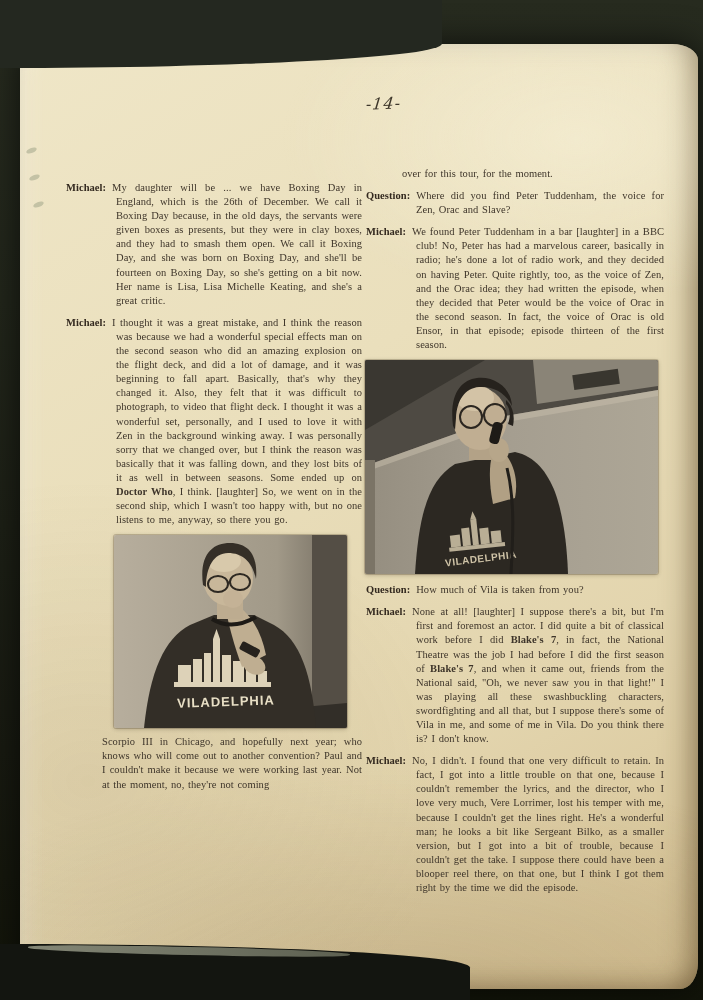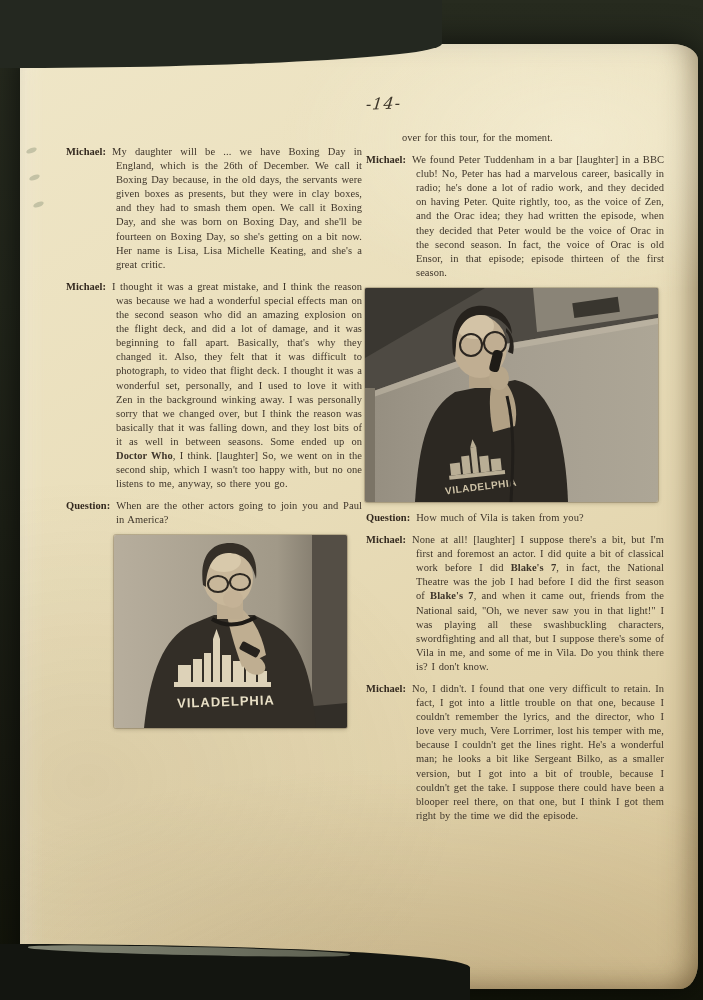--- a/index.html
+++ b/index.html
@@ -25,21 +25,21 @@
   .under-edge{position:absolute;left:28px;top:947px;width:322px;height:8px;z-index:3;
     background:linear-gradient(90deg,#a9ac98,#767a67);border-radius:45%;
     transform:rotate(1.3deg);opacity:.75;}
   .pageno{position:absolute;left:346px;top:50px;font-family:"DejaVu Serif",serif;
     font-style:italic;font-size:16px;letter-spacing:1px;color:#3e372b;
     transform:rotate(-2deg) skewX(-8deg);}
   .mark{position:absolute;width:11px;height:5px;border-radius:50%;
     background:#99a084;opacity:.5;transform:rotate(-22deg);}
   .m1{left:6px;top:104px;} .m2{left:9px;top:131px;} .m3{left:13px;top:158px;}
   .col{position:absolute;color:#3e352a;font-size:10.5px;line-height:14.1px;
-    letter-spacing:.05px;word-spacing:1px;}
+    letter-spacing:.05px;word-spacing:1px;margin-top:36px;}
   .col-left{left:46px;top:101px;width:296px;}
   .col-right{left:346px;top:87px;width:298px;}
   .qa{padding-left:50px;text-indent:-50px;margin:0 0 8px 0;text-align:justify;}
   .lbl{font-weight:bold;color:#33291f;margin-right:6px;}
   .cont{padding-left:36px;margin:0 0 8px 0;text-align:justify;}
   .photo-svg{display:block;border-radius:2px;
     box-shadow:0 0 0 1px rgba(92,78,56,.28),0 1px 4px rgba(50,40,22,.3);}
   .ph-top{margin:5px 0 9px -1px;}
   .ph-bottom{margin:8px 0 7px 48px;}
 </style>
@@ -52,23 +52,20 @@
     <div class="mark m1"></div>
     <div class="mark m2"></div>
     <div class="mark m3"></div>
 
     <div class="col col-left">
       <div class="qa">
         <b class="lbl">Michael:</b><span>My daughter will be ... we have Boxing Day in England, which is the 26th of December.  We call it Boxing Day because, in the old days, the servants were given boxes as presents, but they were in clay boxes, and they had to smash them open.  We call it Boxing Day, and she was born on Boxing Day, and she'll be fourteen on Boxing Day, so she's getting on a bit now.  Her name is Lisa, Lisa Michelle Keating, and she's a great critic.</span>
       </div>
       <div class="qa">
         <b class="lbl">Michael:</b><span>I thought it was a great mistake, and I think the reason was because we had a wonderful special effects man on the second season who did an amazing explosion on the flight deck, and did a lot of damage, and it was beginning to fall apart.  Basically, that's why they changed it.  Also, they felt that it was difficult to photograph, to video that flight deck.  I thought it was a wonderful set, personally, and I used to love it with Zen in the background winking away.  I was personally sorry that we changed over, but I think the reason was basically that it was falling down, and they lost bits of it as well in between seasons.  Some ended up on </span><b>Doctor Who</b><span>, I think. [laughter]  So, we went on in the second ship, which I wasn't too happy with, but no one listens to me, anyway, so there you go.</span>
-      </div>
-      <div class="qa">
-        <b class="lbl">Question:</b><span>When are the other actors going to join you and Paul in America?</span>
       </div>
 
       <svg class="photo-svg ph-bottom" width="233" height="193" viewBox="0 0 233 193">
         <defs>
           <linearGradient id="wall2" x1="0" y1="0" x2="1" y2="0">
             <stop offset="0" stop-color="#b7ae9d"></stop>
               <stop offset="0.7" stop-color="#a19988"></stop>
               <stop offset="1" stop-color="#6f685c"></stop>
           </linearGradient>
         </defs>
@@ -98,24 +95,28 @@
         <path d="M89,50 C85,20 98,8 116,8 C136,8 144,22 142,44 C138,26 128,18 114,18 C100,18 92,32 92,52 Z" fill="#352f27"></path>
         <g fill="none" stroke="#2e2922" stroke-width="2">
           <ellipse cx="104" cy="49" rx="10" ry="8"></ellipse>
             <ellipse cx="126" cy="47" rx="10" ry="8"></ellipse>
           <line x1="114" y1="48" x2="116" y2="47"></line>
         </g>
         <ellipse cx="119" cy="64" rx="10" ry="9" fill="#c4b296"></ellipse>
         <text x="112" y="171" text-anchor="middle" font-family="Liberation Sans, sans-serif" font-size="13" font-weight="bold" fill="#e8dfc5" letter-spacing="1" transform="rotate(-2 112 167)">VILADELPHIA</text>
       </svg>
 
+      <div class="cont">Scorpio III in Chicago, and hopefully next year; who knows who will come out to another convention? Paul and I couldn't make it because we were working last year.  Not at the moment, no, they're not coming</div>
     </div>
 
     <div class="col col-right">
       <div class="cont">over for this tour, for the moment.</div>
+      <div class="qa">
+        <b class="lbl">Question:</b><span>Where did you find Peter Tuddenham, the voice for Zen, Orac and Slave?</span>
+      </div>
       <div class="qa">
         <b class="lbl">Michael:</b><span>We found Peter Tuddenham in a bar [laughter] in a BBC club! No, Peter has had a marvelous career, basically in radio; he's done a lot of radio work, and they decided on having Peter.  Quite rightly, too, as the voice of Zen, and the Orac idea; they had written the episode, when they decided that Peter would be the voice of Orac in the second season.  In fact, the voice of Orac is old Ensor, in that episode; episode thirteen of the first season.</span>
       </div>
 
       <svg class="photo-svg ph-top" width="293" height="214" viewBox="0 0 293 214">
         <defs>
           <linearGradient id="wallg" x1="0" y1="0" x2="1" y2="0">
             <stop offset="0" stop-color="#958e80"></stop>
               <stop offset="0.5" stop-color="#a59e90"></stop>
               <stop offset="1" stop-color="#ada696"></stop>

